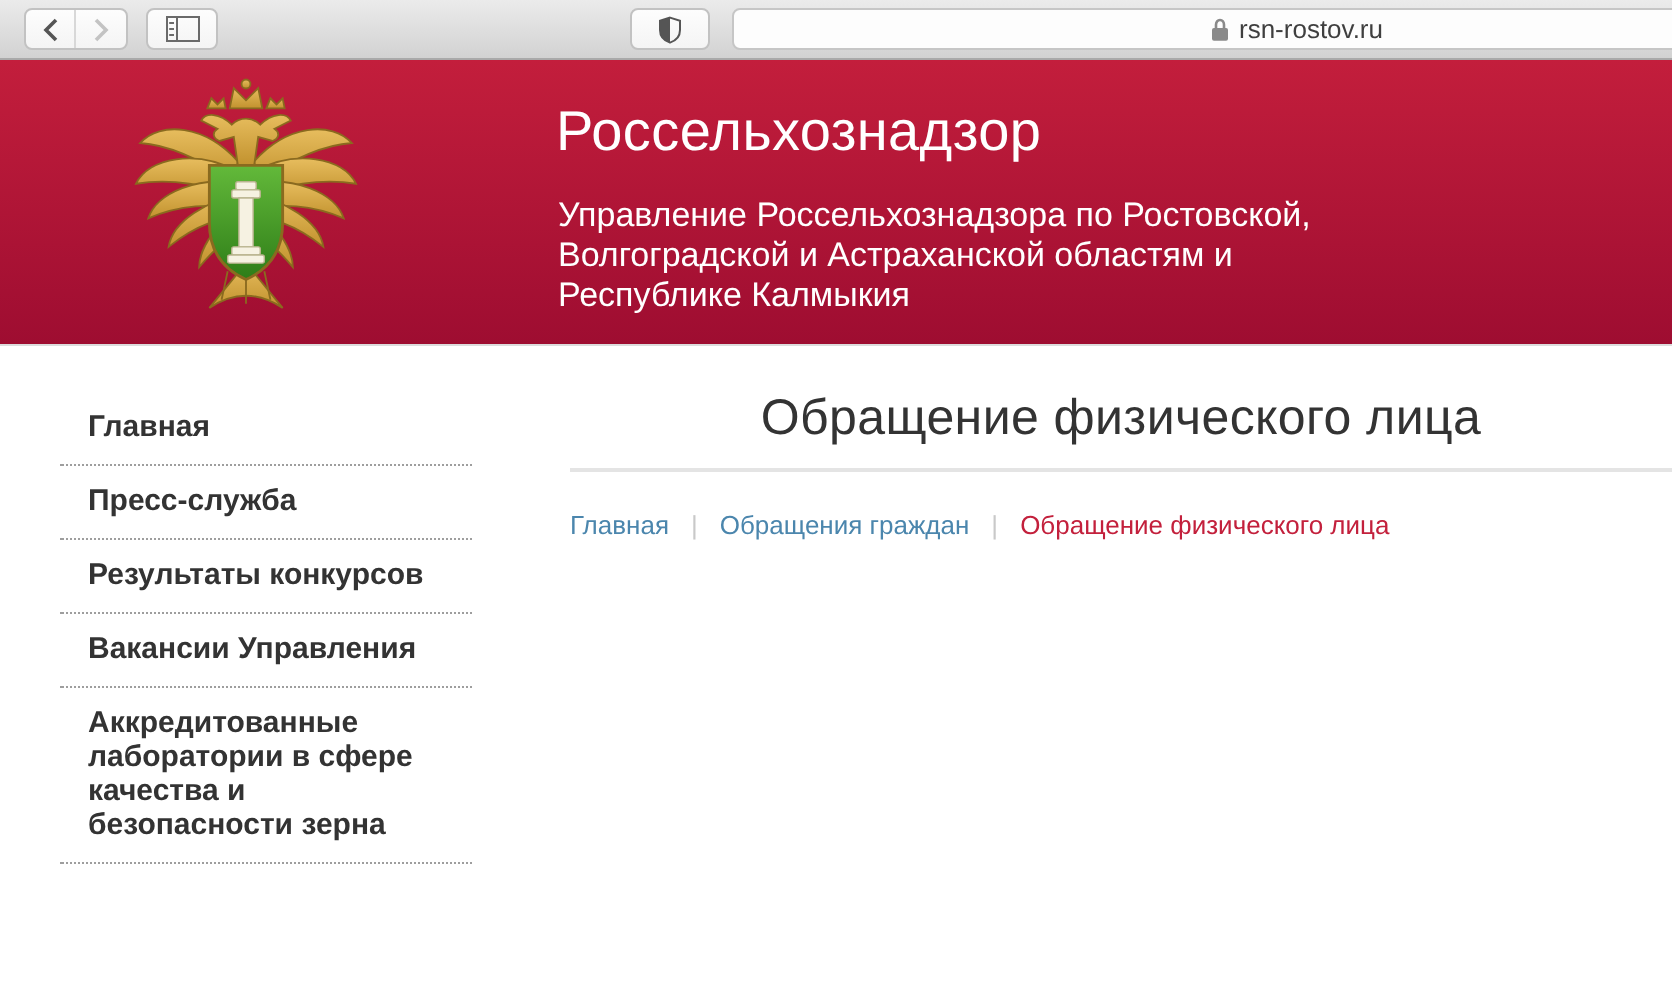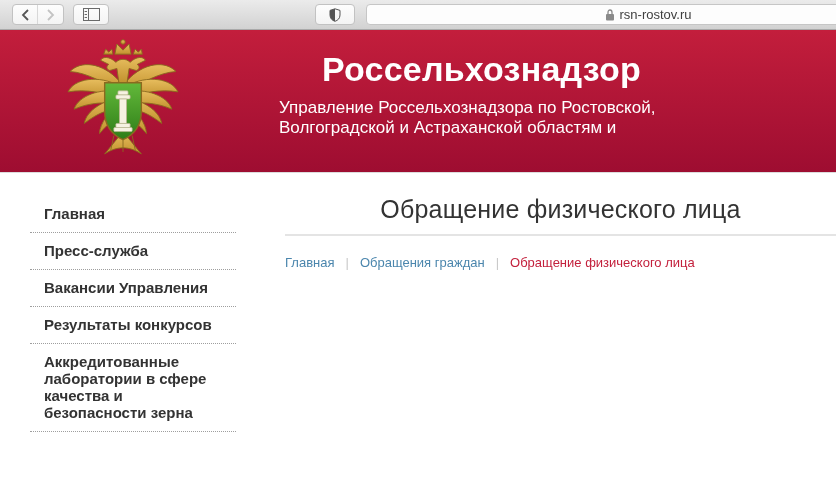--- a/index.html
+++ b/index.html
@@ -44,21 +44,21 @@
 
   
   .site-header{
     position:absolute;left:0;top:30px;width:836px;height:143px;
     background:linear-gradient(180deg,var(--header-top),var(--header-bottom));
     border-bottom:1px solid #dcdcdc;
   }
   .emblem{position:absolute;left:66px;top:6px;width:114px;height:126px;}
   .site-title{
     position:absolute;left:278px;top:20px;
-    color:#fff;font-size:34px;font-weight:700;letter-spacing:.2px;margin-left:44px;
+    color:#fff;font-size:28px;font-weight:400;letter-spacing:.2px;
   }
   .site-subtitle{
     position:absolute;left:279px;top:68px;
     color:#fff;font-size:17px;font-weight:400;line-height:20px;
   }
 
   
   .sidebar{position:absolute;left:30px;top:196px;width:206px;list-style:none;}
   .sidebar li{
     padding:9px 8px 10px 14px;line-height:17px;
@@ -171,28 +171,29 @@
         <rect x="52.5" y="60" width="7" height="24"></rect>
         <rect x="49" y="84" width="14" height="4" rx="1"></rect>
         <rect x="47" y="88" width="18" height="4" rx="1"></rect>
       </g>
     </svg>
 
     <div class="site-title">Россельхознадзор</div>
     <div class="site-subtitle">
       <div>Управление Россельхознадзора по Ростовской,</div>
       <div>Волгоградской и Астраханской областям и</div>
+      <div>Республике Калмыкия</div>
     </div>
   </div>
 
   <ul class="sidebar">
     <li>Главная</li>
     <li>Пресс-служба</li>
+    <li>Результаты конкурсов</li>
     <li>Вакансии Управления</li>
-    <li>Результаты конкурсов</li>
     <li>Аккредитованные лаборатории в сфере качества и безопасности зерна</li>
   </ul>
 
   <div class="main">
     <h1 class="page-title">Обращение физического лица</h1>
     <hr class="title-rule">
 
     <div class="breadcrumb">
       <a>Главная</a>
       <span class="sep">|</span>

